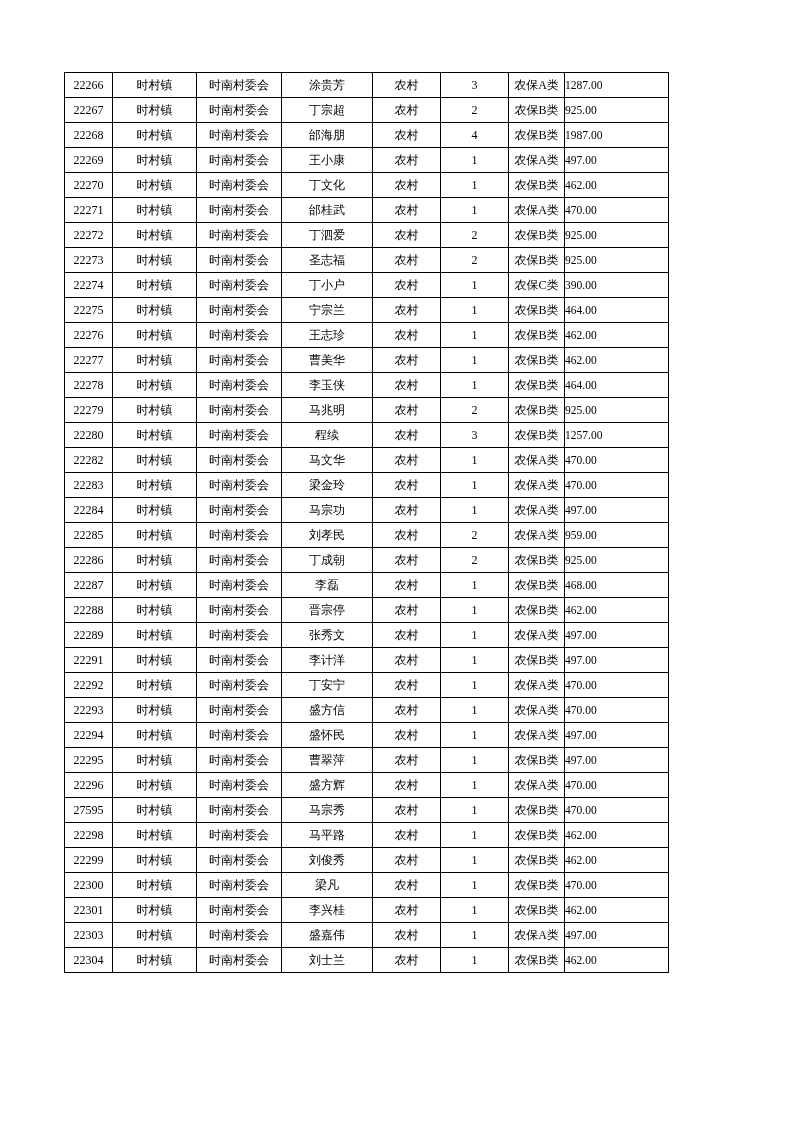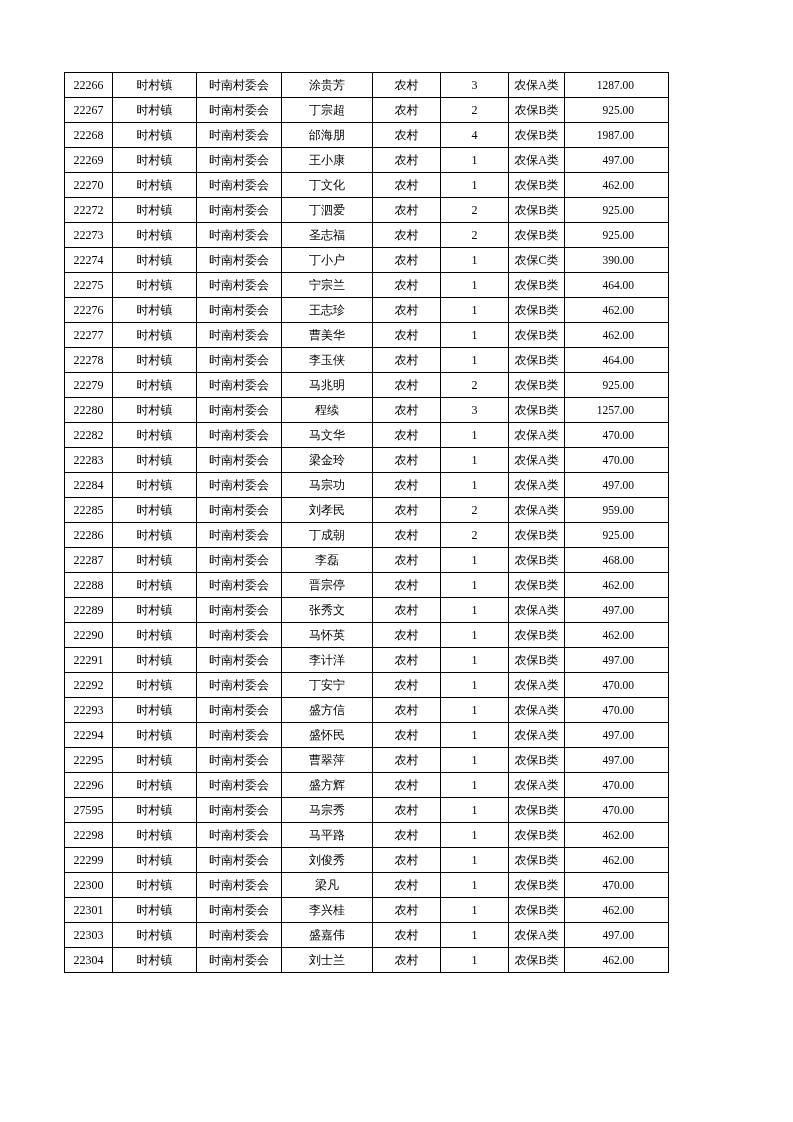--- a/index.html
+++ b/index.html
@@ -28,21 +28,21 @@
     height: 24px;
     font-size: 12px;
     line-height: 24px;
     text-align: center;
     vertical-align: middle;
     padding: 0;
     white-space: nowrap;
     overflow: hidden;
   }
   table.data-table td.amount {
-    text-align: right;
+    text-align: left;
     padding-right: 34px;
     font-size: 11.5px;
   }
   col.c-id      { width: 48px; }
   col.c-town    { width: 84px; }
   col.c-village { width: 85px; }
   col.c-name    { width: 91px; }
   col.c-type    { width: 68px; }
   col.c-count   { width: 68px; }
   col.c-cat     { width: 56px; }
@@ -108,20 +108,30 @@
           <td>22270</td>
           <td>时村镇</td>
           <td>时南村委会</td>
           <td>丁文化</td>
           <td>农村</td>
           <td>1</td>
           <td>农保B类</td>
           <td class="amount">462.00</td>
         </tr>
         <tr>
+          <td>22271</td>
+          <td>时村镇</td>
+          <td>时南村委会</td>
+          <td>邰桂武</td>
+          <td>农村</td>
+          <td>1</td>
+          <td>农保A类</td>
+          <td class="amount">470.00</td>
+        </tr>
+        <tr>
           <td>22272</td>
           <td>时村镇</td>
           <td>时南村委会</td>
           <td>丁泗爱</td>
           <td>农村</td>
           <td>2</td>
           <td>农保B类</td>
           <td class="amount">925.00</td>
         </tr>
         <tr>
@@ -276,30 +286,20 @@
         </tr>
         <tr>
           <td>22289</td>
           <td>时村镇</td>
           <td>时南村委会</td>
           <td>张秀文</td>
           <td>农村</td>
           <td>1</td>
           <td>农保A类</td>
           <td class="amount">497.00</td>
-        </tr>
-        <tr>
-          <td>22290</td>
-          <td>时村镇</td>
-          <td>时南村委会</td>
-          <td>马怀英</td>
-          <td>农村</td>
-          <td>1</td>
-          <td>农保B类</td>
-          <td class="amount">462.00</td>
         </tr>
         <tr>
           <td>22291</td>
           <td>时村镇</td>
           <td>时南村委会</td>
           <td>李计洋</td>
           <td>农村</td>
           <td>1</td>
           <td>农保B类</td>
           <td class="amount">497.00</td>

